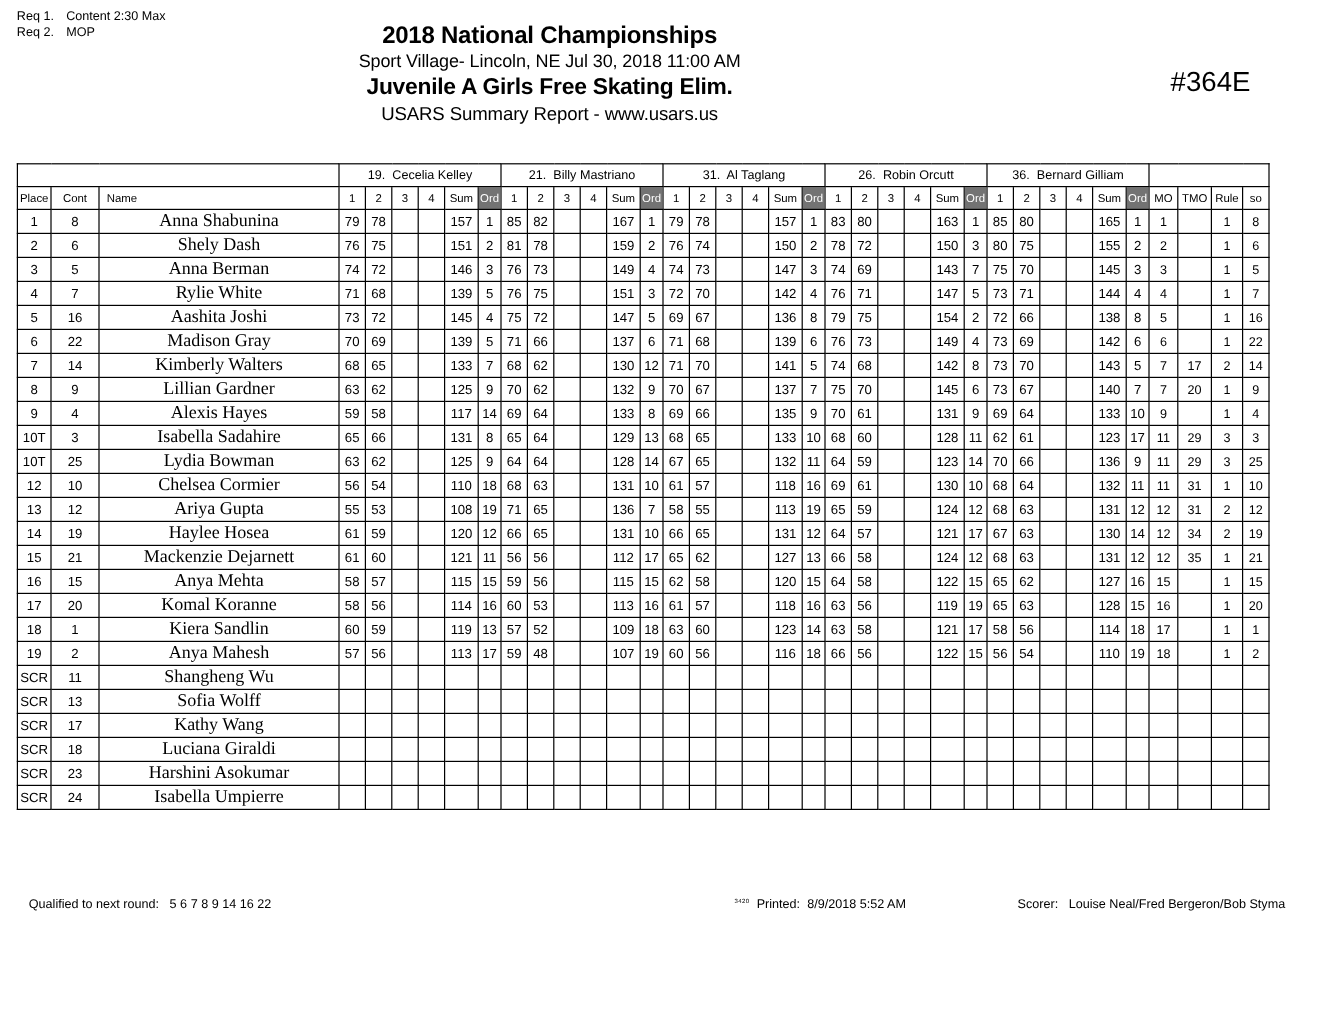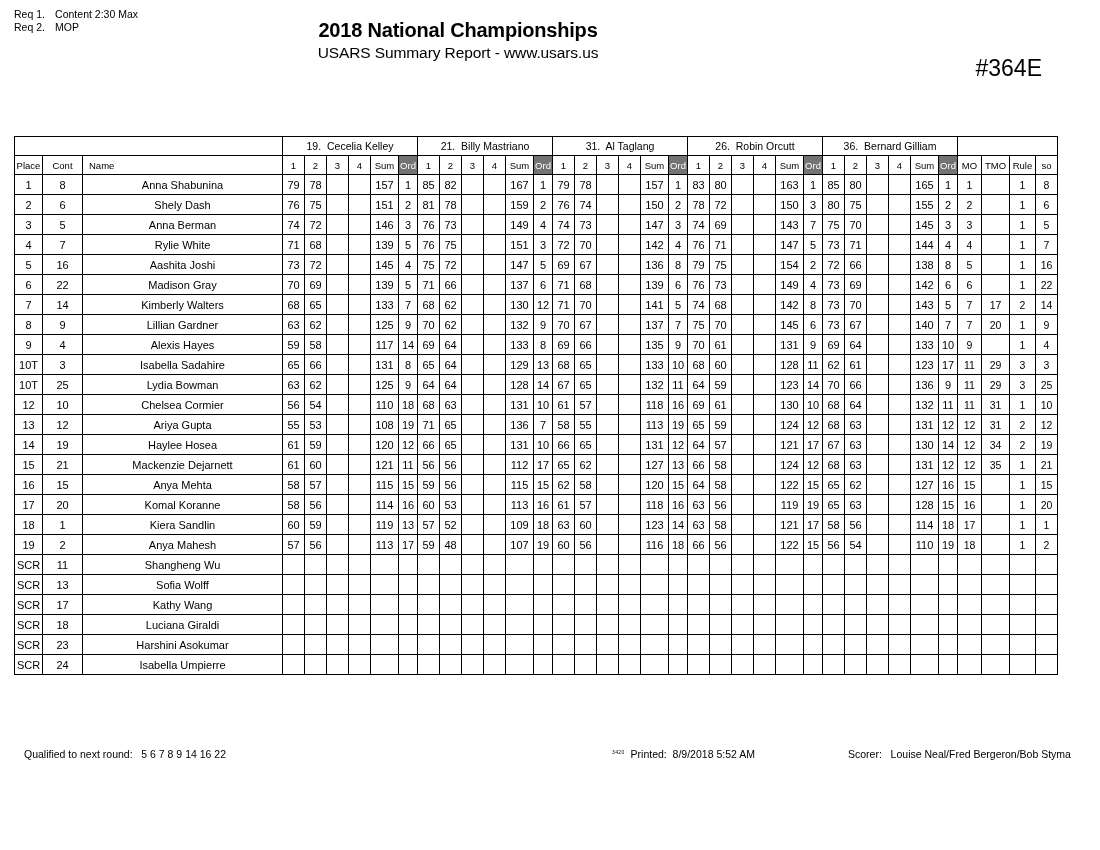--- a/index.html
+++ b/index.html
@@ -106,21 +106,22 @@
     font-size: 9px;
   }
 
   
   tr.data-row td { height: 19px; }
   tr.data-row td.place,
   tr.data-row td.cont { font-size: 11px; }
   tr.data-row td.name {
     text-align: left;
     padding-left: 6px;
-    font-size: 11px;
+    font-size: 15px;
+    font-family: Liberation Serif, serif;
   }
   tr.data-row td.score { font-size: 11px; }
   tr.data-row td.sum { font-size: 11px; }
   tr.data-row td.ord {
     font-size: 11px;
     border-left: 3px solid #000;
     border-right: 3px solid #000;
     font-weight: normal;
   }
   tr.qualified td { font-weight: bold; }
@@ -179,20 +180,22 @@
   </span>
   <span class="req-line">
     <span class="req-label">Req</span>
     <span class="req-num">2.</span>
     <span class="req-text">MOP</span>
   </span>
 </div>
 
 <div id="header-block">
   <div class="title-main">2018 National Championships</div>
+  <div class="title-venue">Sport Village- Lincoln, NE  Jul 30, 2018  11:00 AM</div>
+  <div class="title-event">Juvenile A Girls Free Skating Elim.</div>
   <div class="title-report">USARS Summary Report - www.usars.us</div>
 </div>
 <div id="doc-code">#364E</div>
 
 <table id="results-table">
   <colgroup>
     <col style="width:28px">
       <col style="width:40px">
       <col style="width:200px">
     <col style="width:22px">

